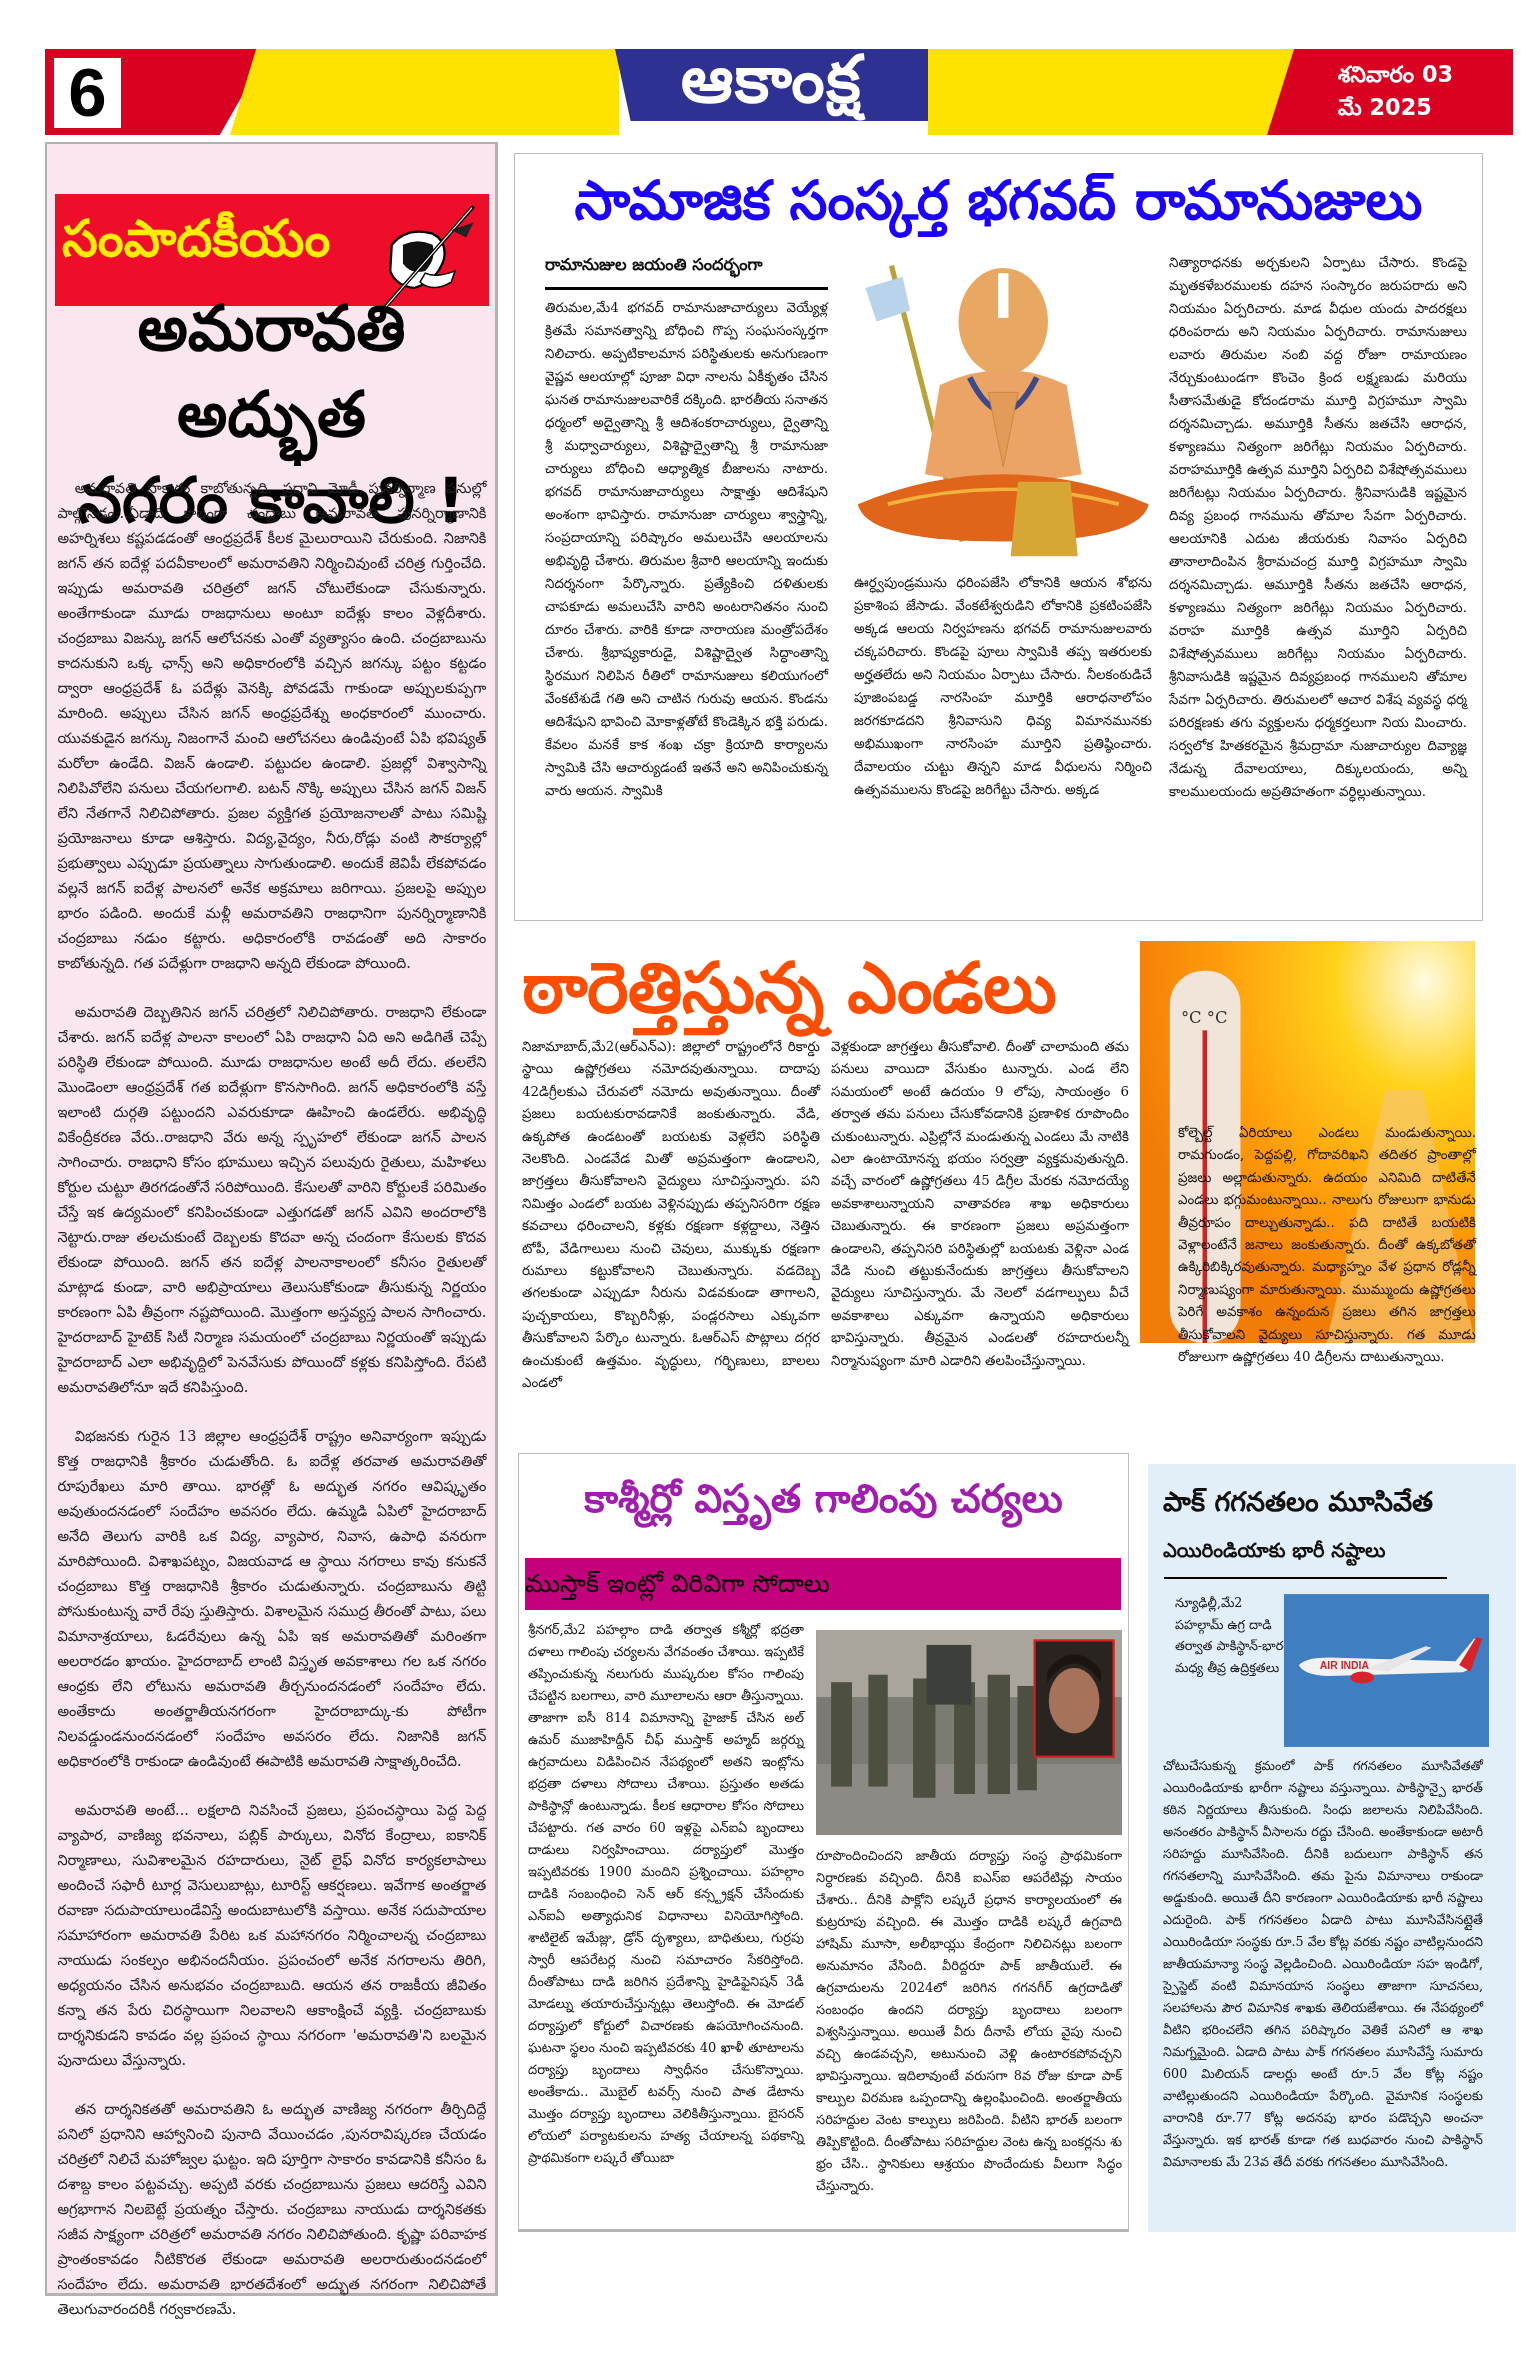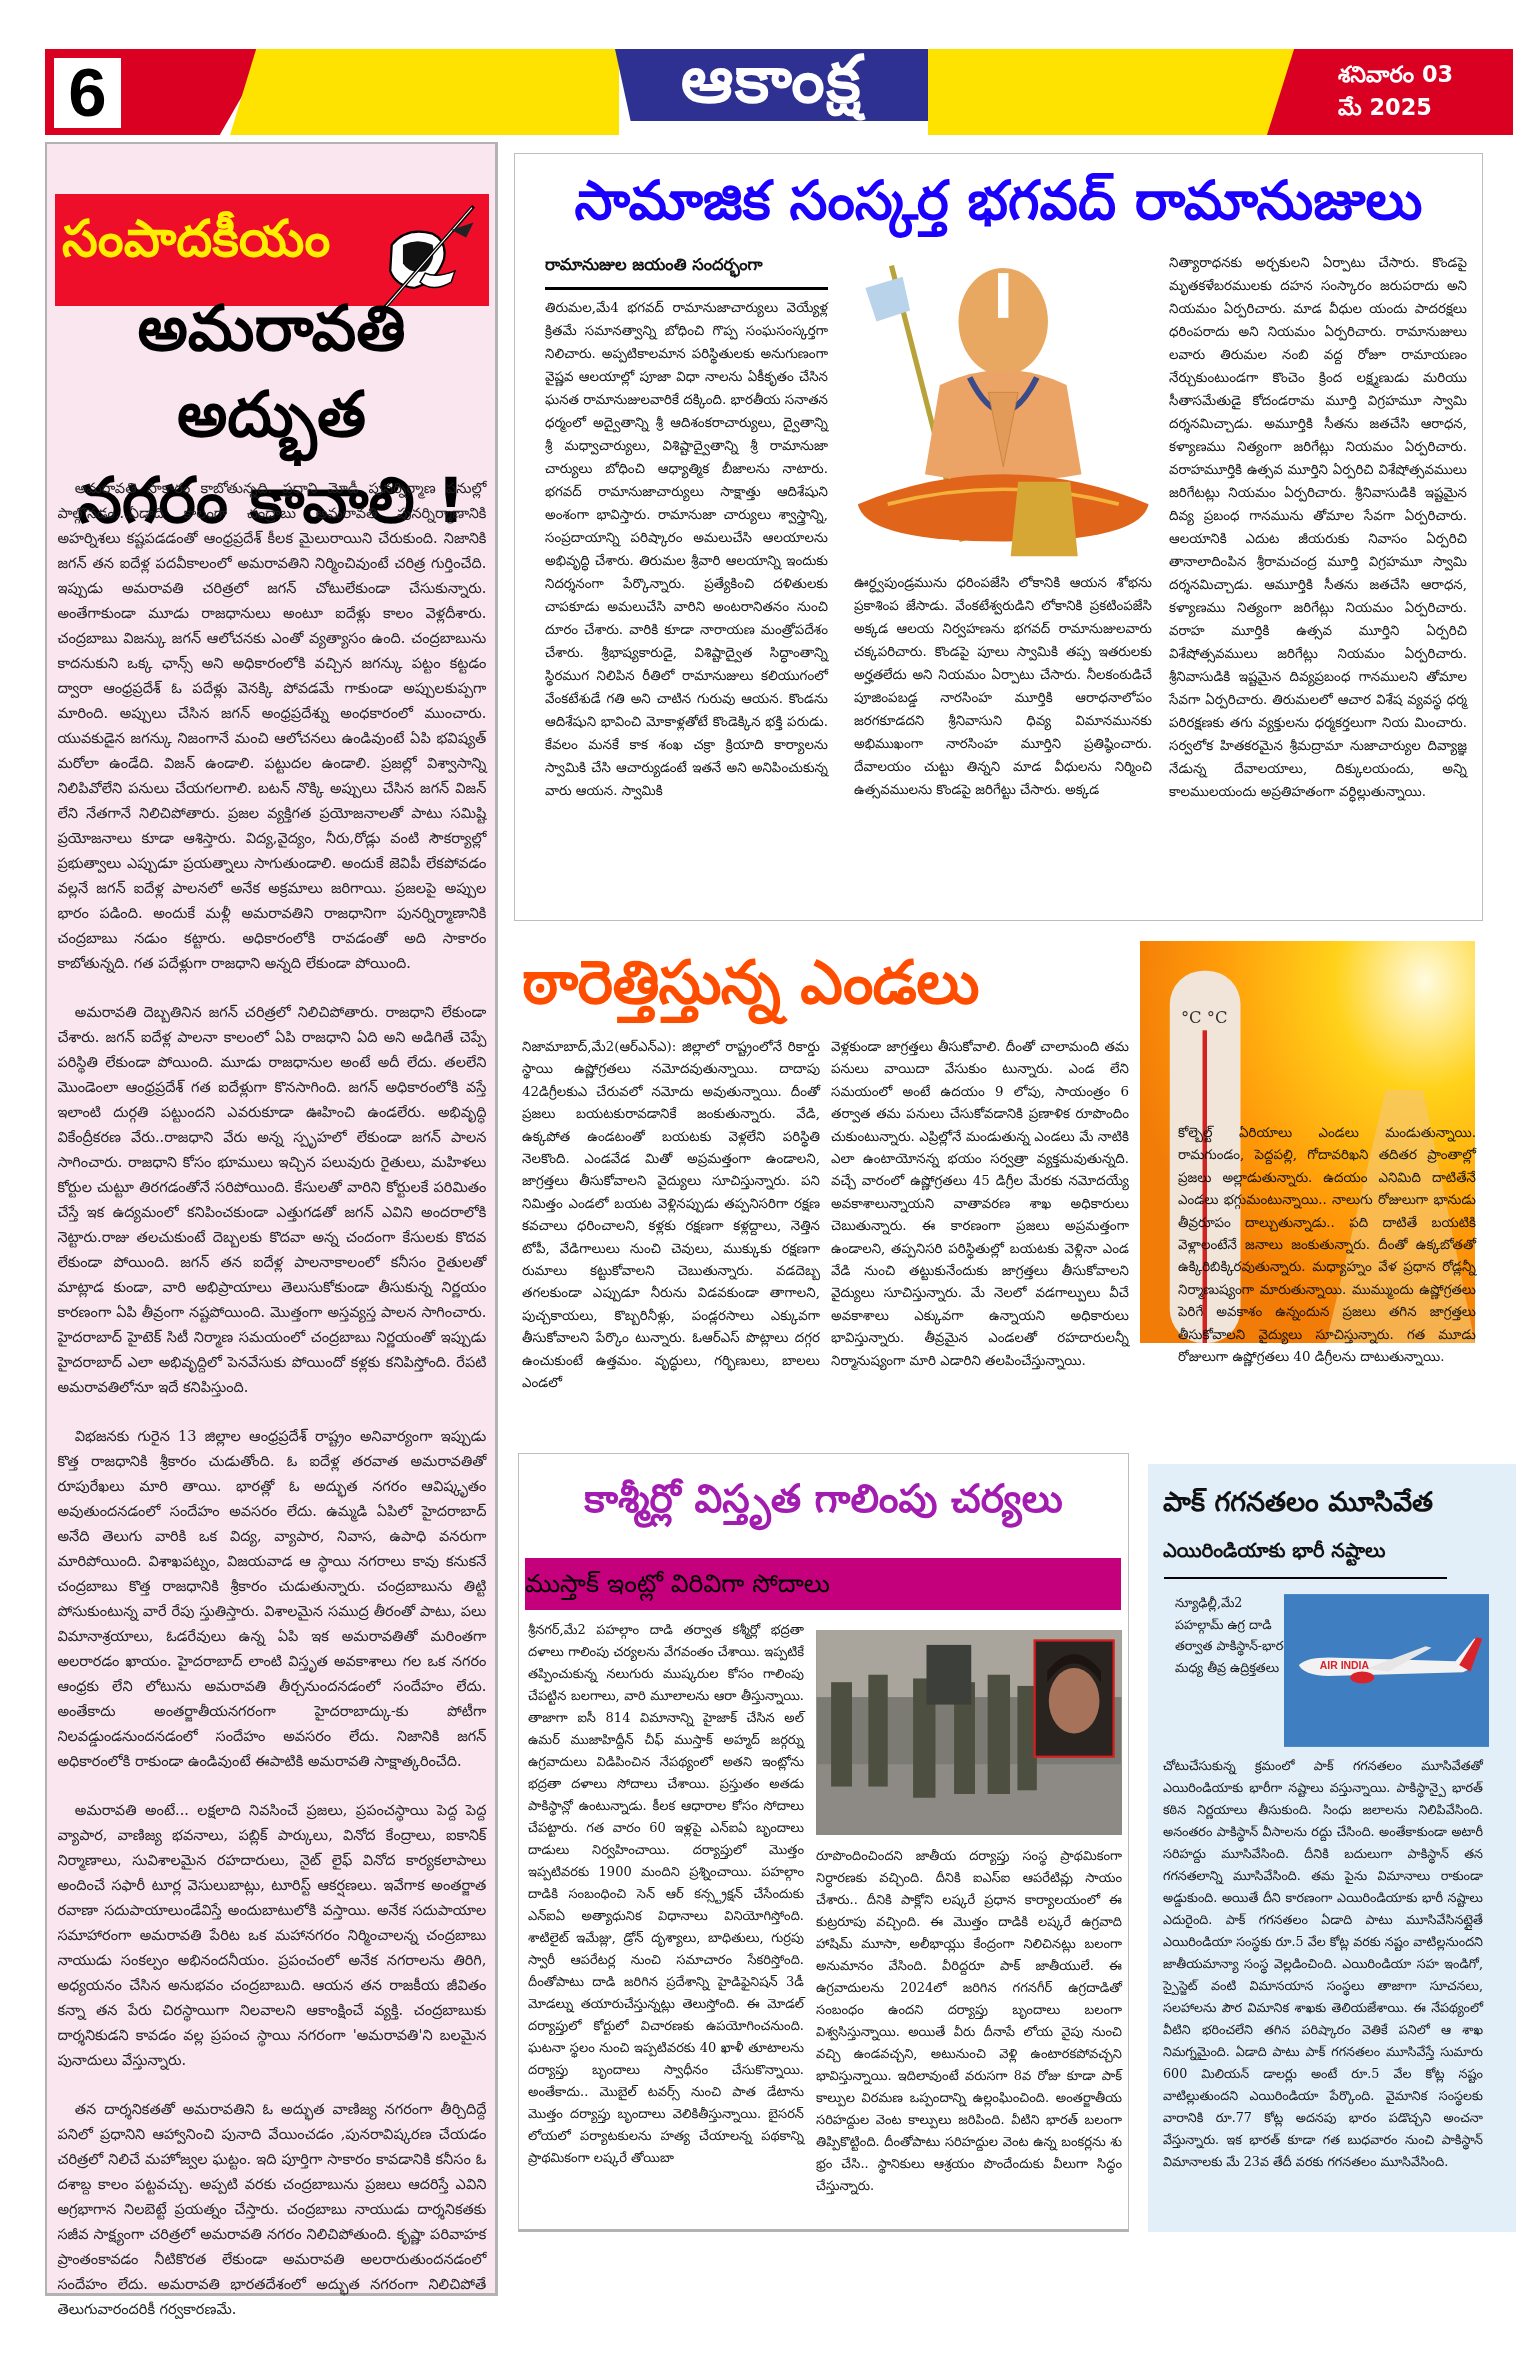--- a/index.html
+++ b/index.html
@@ -31,21 +31,21 @@
   .ram-box { position: absolute; left: 514px; top: 153px; width: 969px; height: 768px; border: 1.5px solid #bdbdbd; background: #fff; }
   .ram-title { position: absolute; left: 0; top: 15px; width: 100%; text-align: center; color: #1b00ff; font-family: "DejaVu Sans", sans-serif; font-weight: bold; font-size: 54px; }
   .ram-sub { position: absolute; left: 30px; top: 101px; font-family: "DejaVu Sans", sans-serif; font-weight: bold; font-size: 16.4px; }
   .ram-sub-rule { position: absolute; left: 30px; top: 133px; width: 283px; height: 3px; background: #000; }
   .ram-col1 { position: absolute; left: 30px; top: 142px; width: 283px; font-size: 13.4px; line-height: 23px; text-align: justify; }
   .ram-img { position: absolute; left: 328px; top: 104px; width: 313px; height: 306px; }
   .ram-col2 { position: absolute; left: 339px; top: 417px; width: 298px; font-size: 13.4px; line-height: 23px; text-align: justify; }
   .ram-col3 { position: absolute; left: 654px; top: 97px; width: 298px; font-size: 13.4px; line-height: 23px; text-align: justify; }
 
   
-  .heat-title { position: absolute; left: 522px; top: 947px; color: #ff4d00; font-family: "DejaVu Sans", sans-serif; font-weight: bold; font-size: 60px; letter-spacing: -0.7px; }
+  .heat-title { position: absolute; left: 522px; top: 947px; color: #ff4d00; font-family: "DejaVu Sans", sans-serif; font-weight: bold; font-size: 70px; letter-spacing: -0.7px; }
   .heat-img { position: absolute; left: 1140px; top: 941px; width: 335px; height: 402px; }
   .heat-col1 { position: absolute; left: 522px; top: 1036px; width: 298px; font-size: 13.4px; line-height: 22.4px; text-align: justify; }
   .heat-col2 { position: absolute; left: 831px; top: 1036px; width: 298px; font-size: 13.4px; line-height: 22.4px; text-align: justify; }
   .heat-col3 { position: absolute; left: 1178px; top: 1122px; width: 298px; font-size: 13.4px; line-height: 22.4px; text-align: justify; }
 
   
   .kash-box { position: absolute; left: 518px; top: 1453px; width: 611px; height: 779px; border: 1.5px solid #bdbdbd; border-bottom: 3.7px solid #b2b2b2; background: #fff; }
   .kash-title { position: absolute; left: 0; top: 22.4px; width: 100%; text-align: center; font-family: "DejaVu Sans", sans-serif; font-weight: bold; font-size: 39px; color: #a21caf; }
   .kash-sub { position: absolute; left: 6px; top: 104px; width: 596px; height: 52px; background: #c5007c; color: #000000; text-align: left; font-family: "DejaVu Sans", sans-serif; font-size: 25px; line-height: 52px; }
   .kash-col1 { position: absolute; left: 9px; top: 165px; width: 276px; font-size: 13px; line-height: 22px; text-align: justify; }

